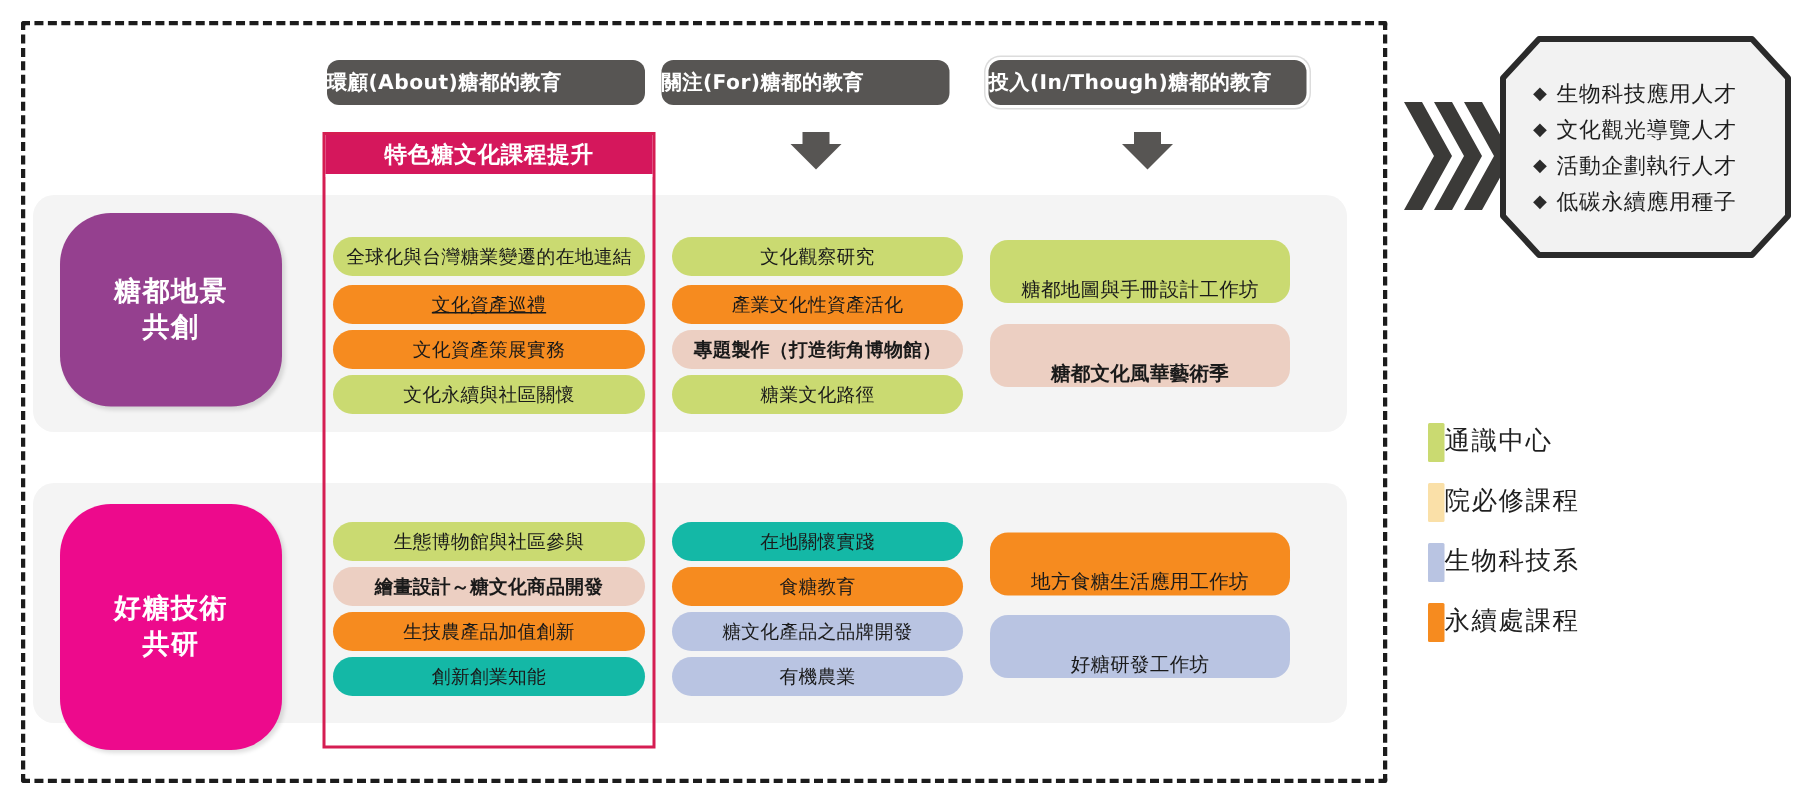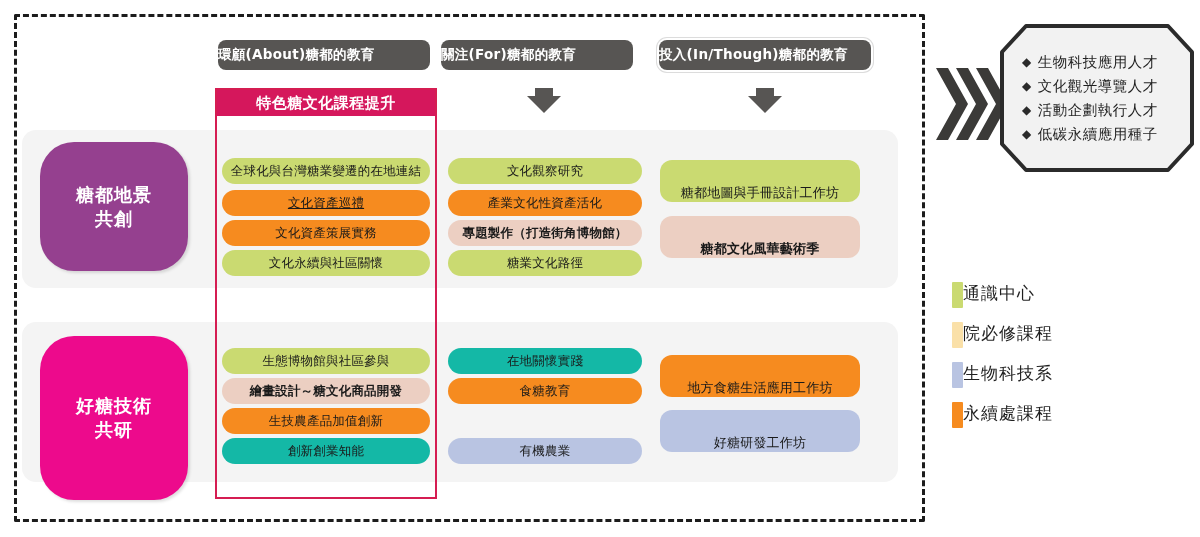--- a/index.html
+++ b/index.html
@@ -306,20 +306,23 @@
   </div>
   <div class="chip c1 bg-sustain" style="top:408px">
     <span>生技農產品加值創新</span>
   </div>
 
   <div class="chip c2 bg-required" style="top:348px">
     <span>在地關懷實踐</span>
   </div>
   <div class="chip c2 bg-sustain" style="top:378px">
     <span>食糖教育</span>
+  </div>
+  <div class="chip c2 bg-biotech" style="top:408px">
+    <span>糖文化產品之品牌開發</span>
   </div>
   <div class="chip c2 bg-biotech" style="top:438px">
     <span>有機農業</span>
   </div>
 
   <div class="chip tall c3 bg-sustain chip-overlay" style="top:355px">
     <span>地方食糖生活應用工作坊</span>
   </div>
   <div class="chip tall c3 bg-biotech" style="top:410px">
     <span>好糖研發工作坊</span>

